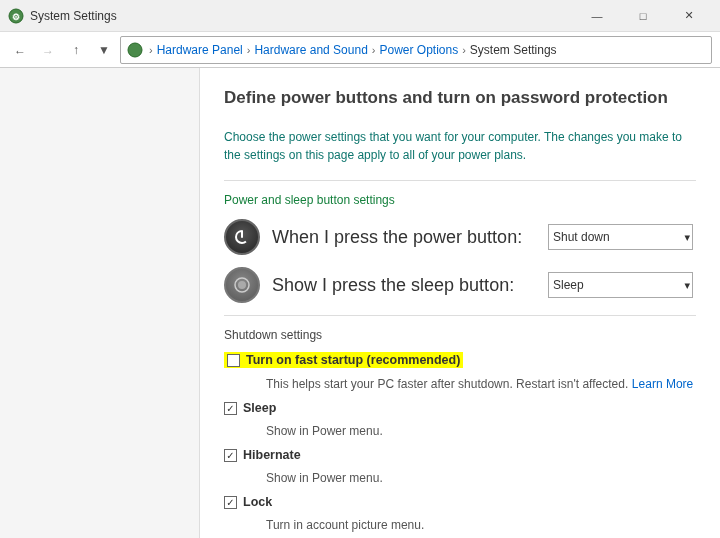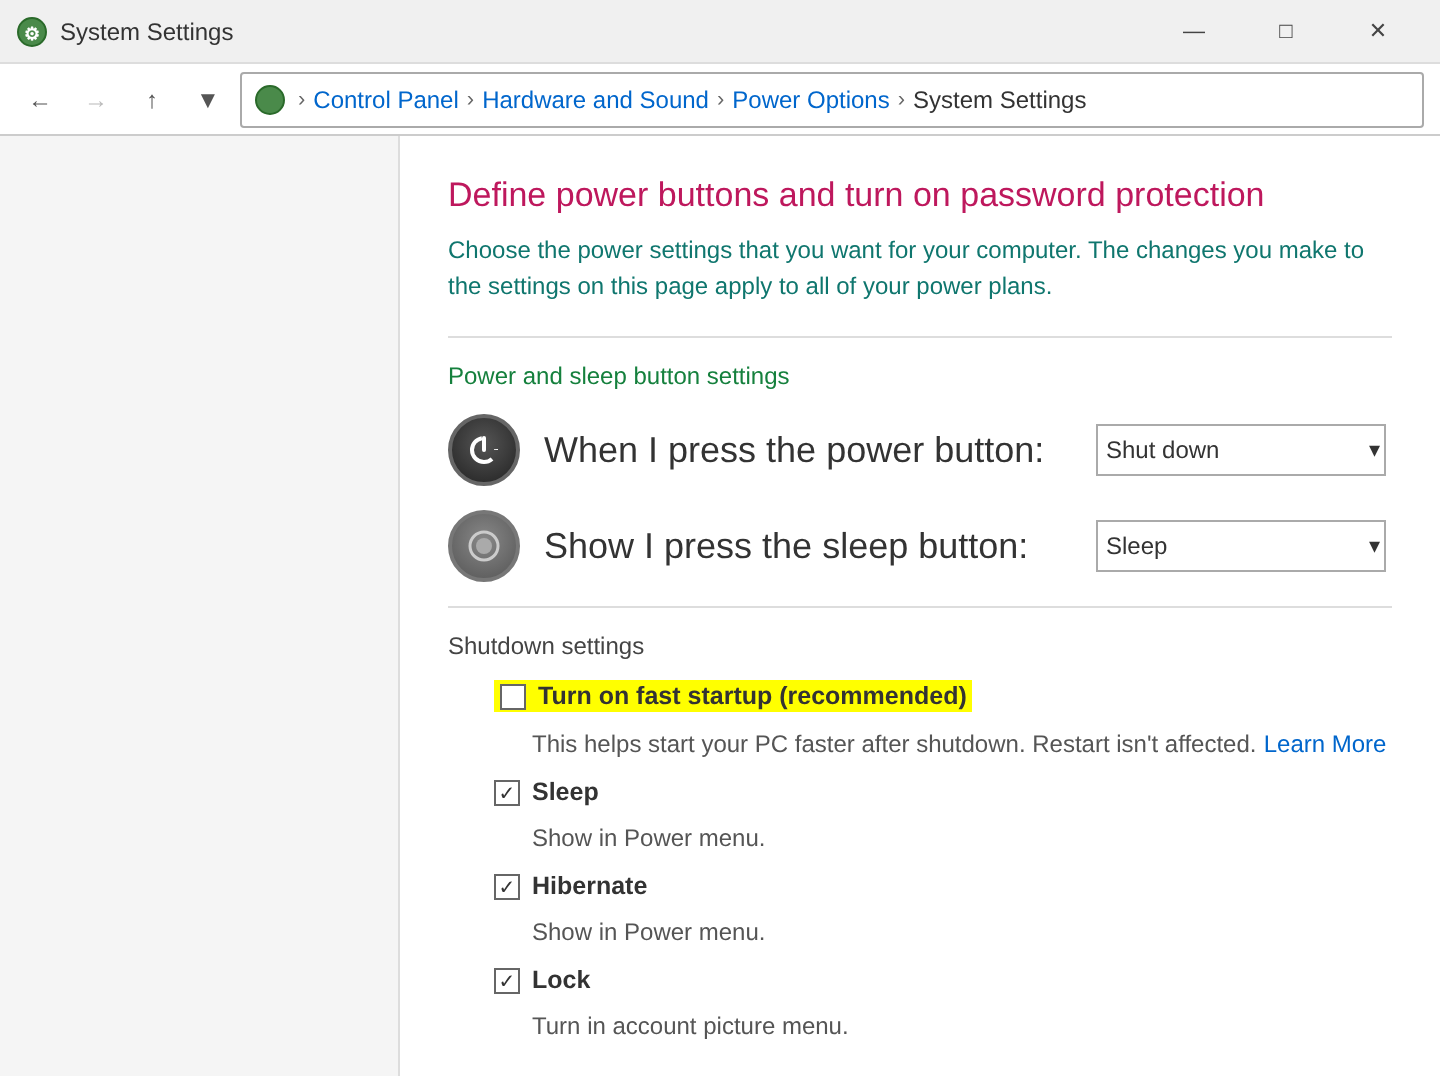--- a/index.html
+++ b/index.html
@@ -94,24 +94,24 @@
 
     
     .content {
       flex: 1;
       background: #fff;
       padding: 20px 24px;
       overflow-y: auto;
     }
 
     .page-title {
-      color: #be185d;
+      color: #404040;
       font-size: 17px;
-      font-weight: 400;
-      margin-bottom: 8px;
+      font-weight: 700;
+      margin-bottom: 20px;
     }
 
     .page-description {
       color: #0f766e;
       font-size: 12px;
       line-height: 1.5;
       margin-bottom: 16px;
       max-width: 460px;
     }
 
@@ -197,21 +197,21 @@
       font-size: 12px;
       color: #444;
       margin-bottom: 10px;
     }
 
     .checkbox-row {
       display: flex;
       align-items: flex-end;
       gap: 6px;
       margin-bottom: 8px;
-      margin-left: 23px;
+      margin-left: 0;
     }
 
     .checkbox-row-sub {
       margin-left: 42px;
       margin-bottom: 10px;
     }
 
     .checkbox-label {
       font-size: 12.5px;
       color: #333;
@@ -297,21 +297,21 @@
   <button class="nav-btn disabled">→</button>
   <button class="nav-btn">↑</button>
   <button class="nav-btn">▼</button>
 
   <div class="breadcrumb">
 
     <svg width="16" height="16" viewBox="0 0 16 16" style="margin-right:2px; flex-shrink:0;">
       <circle cx="8" cy="8" r="7" fill="#4a8a4a" stroke="#2a6a2a" stroke-width="1"></circle>
     </svg>
     <span class="breadcrumb-sep">›</span>
-    <span class="breadcrumb-item">Control Panel</span>
+    <span class="breadcrumb-item">Hardware Panel</span>
     <span class="breadcrumb-sep">›</span>
     <span class="breadcrumb-item">Hardware and Sound</span>
     <span class="breadcrumb-sep">›</span>
     <span class="breadcrumb-item">Power Options</span>
     <span class="breadcrumb-sep">›</span>
     <span class="breadcrumb-item current">System Settings</span>
   </div>
 </div>
 
 <div class="main-container">

